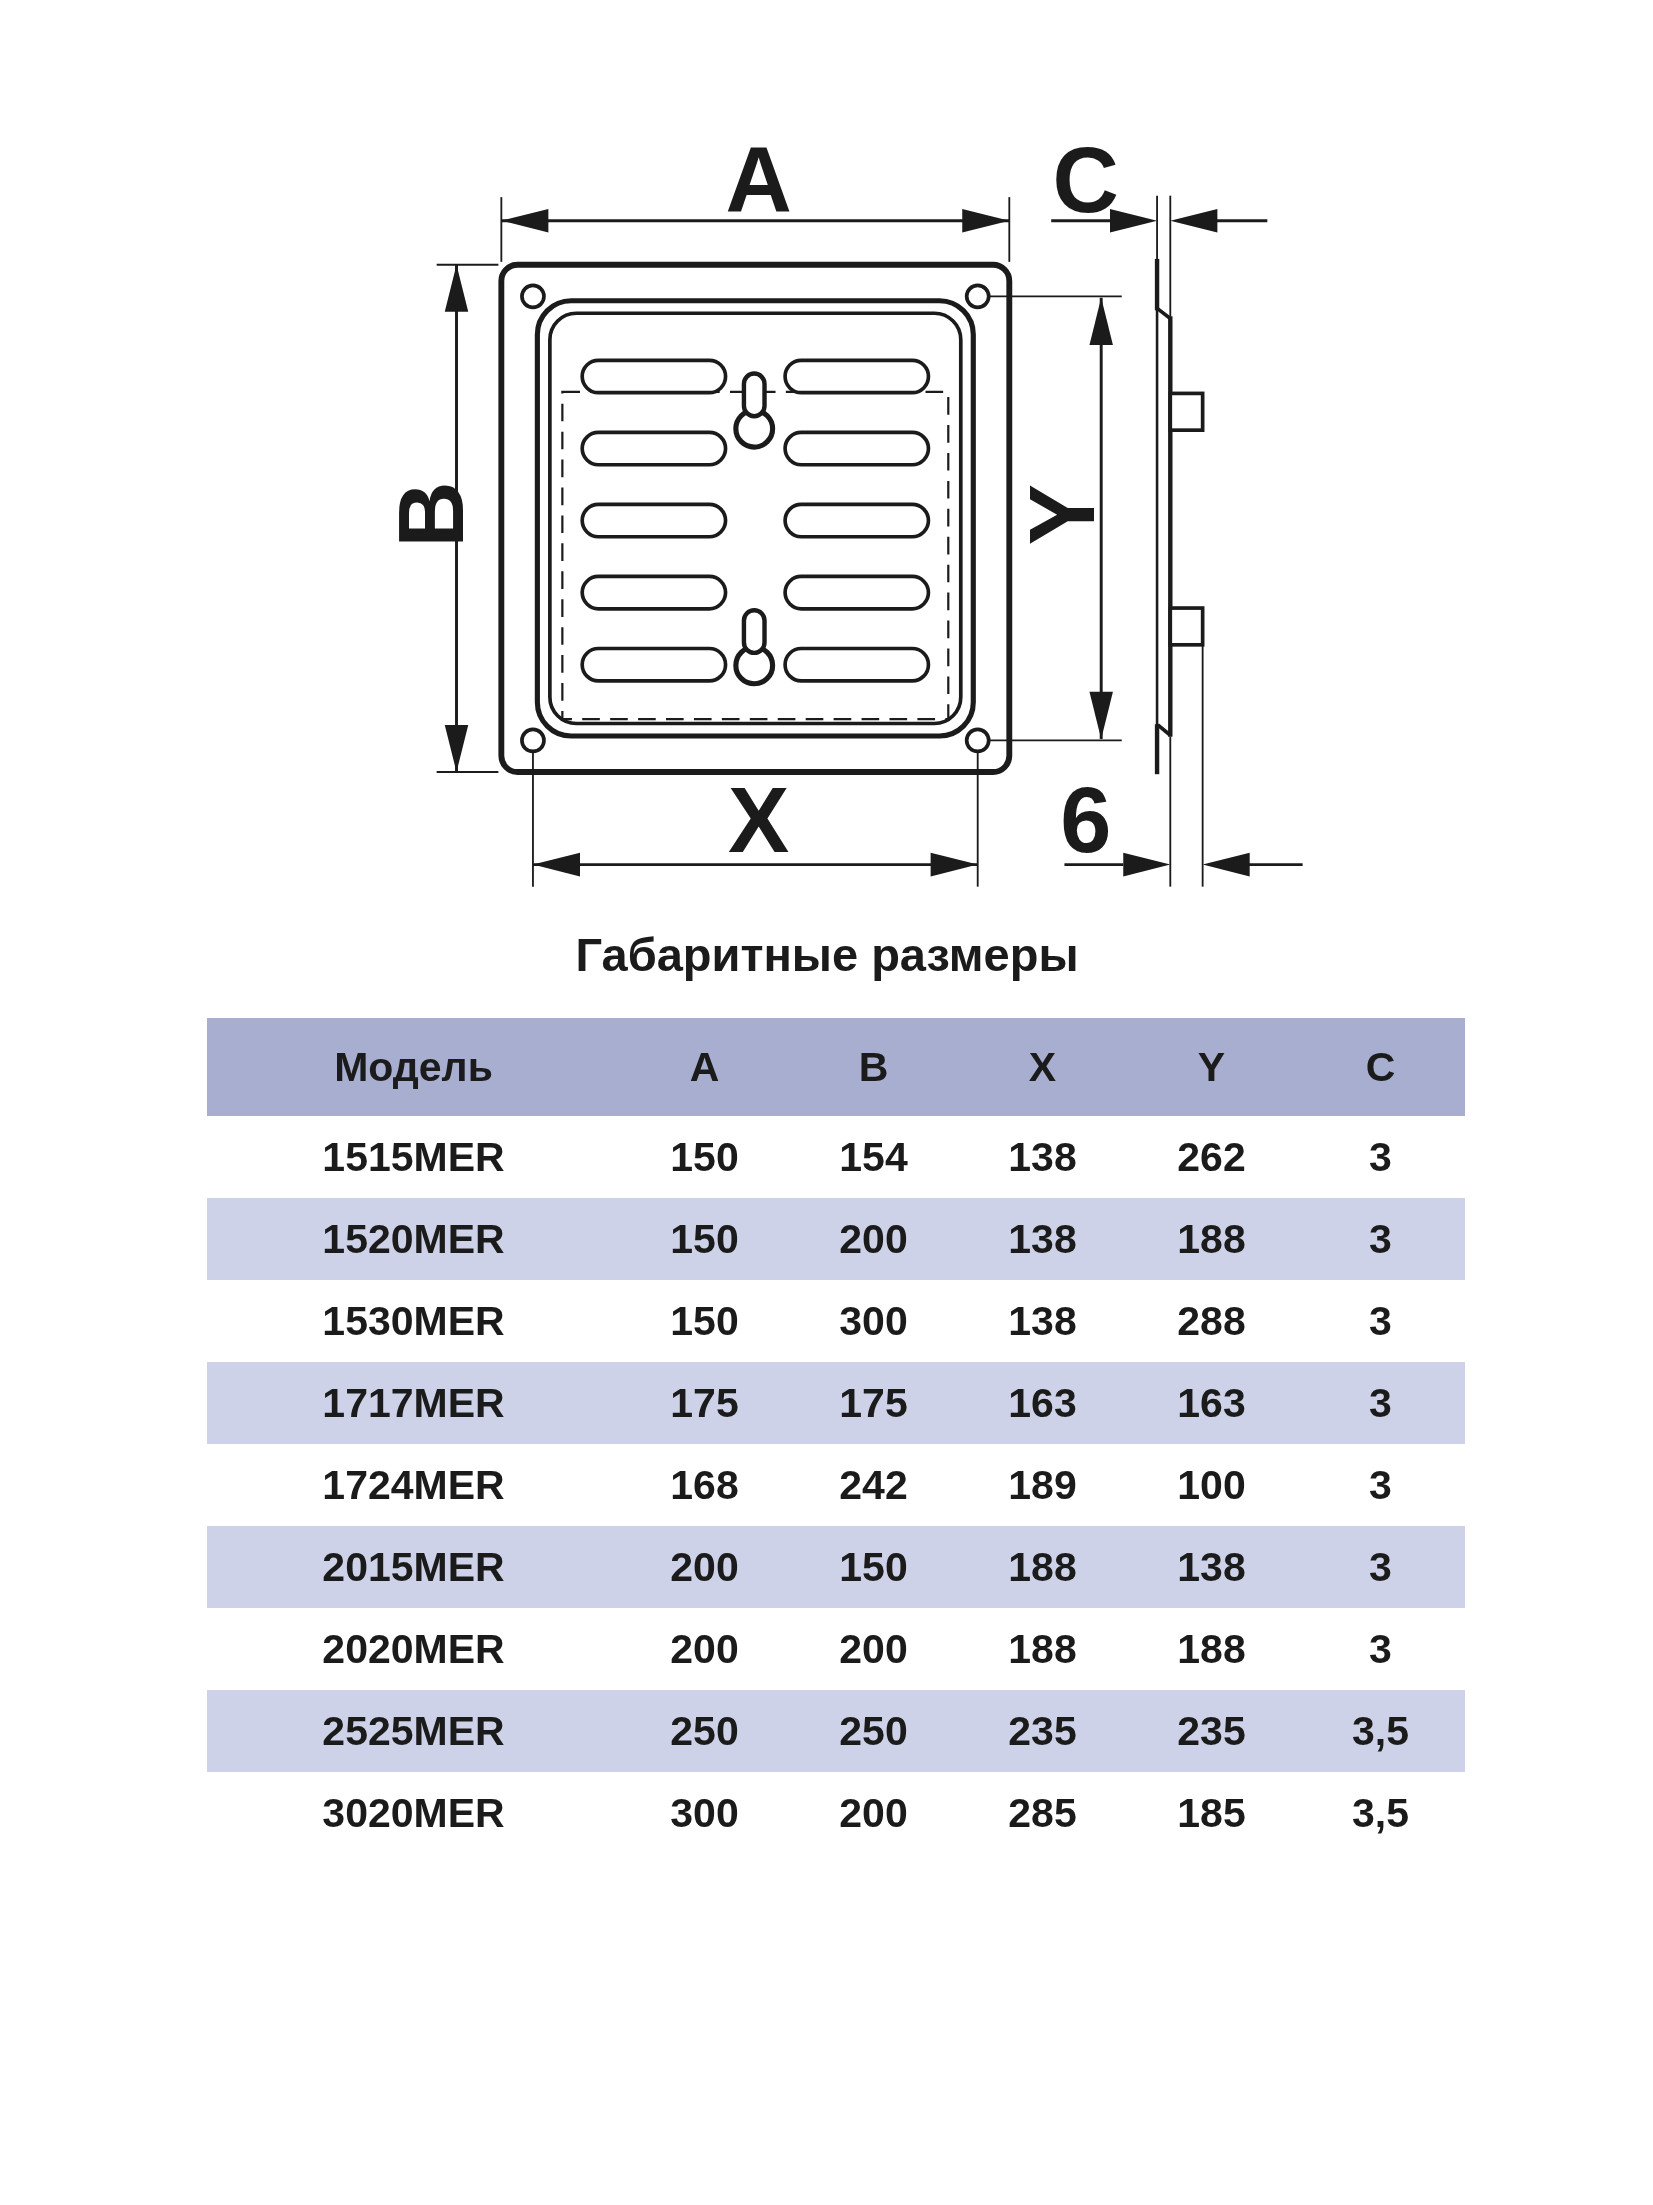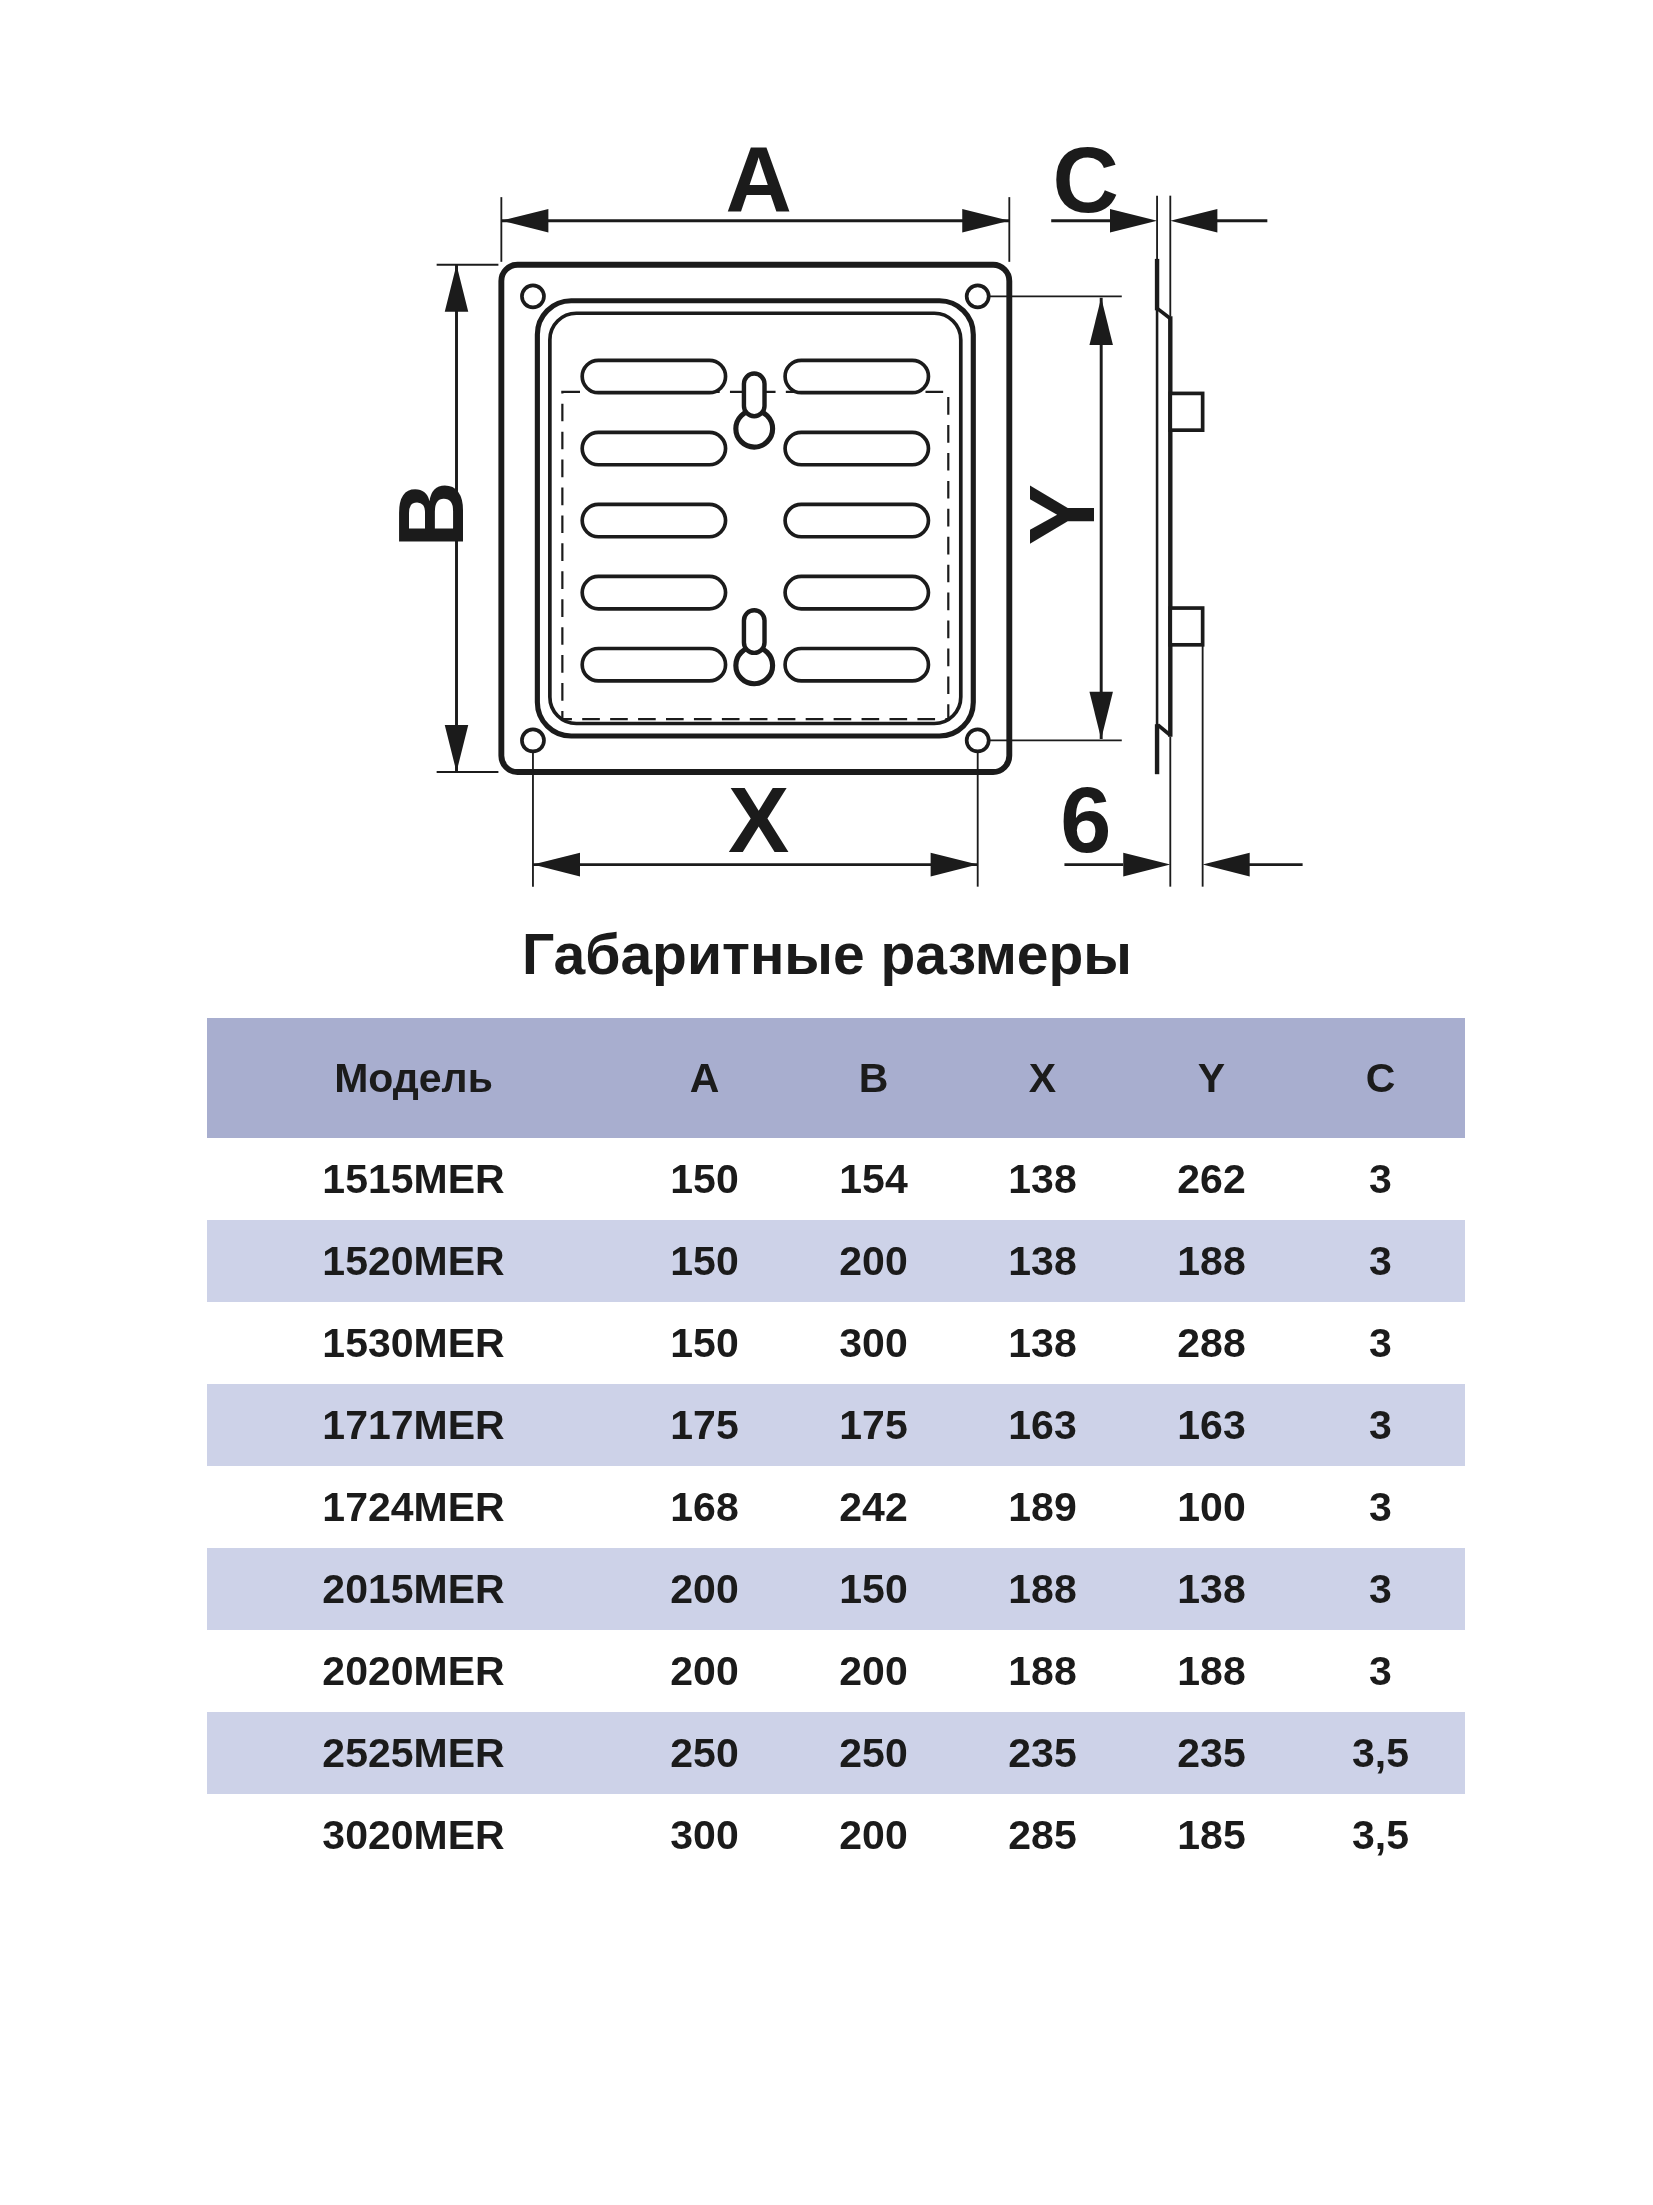--- a/index.html
+++ b/index.html
@@ -17,36 +17,36 @@
   svg.drawing .dim     { stroke: #1b1b1b; stroke-width: 4; }
   svg.drawing .head    { fill: #1b1b1b; stroke: none; }
   svg.drawing text {
     font-family: "Liberation Sans", "DejaVu Sans", sans-serif;
     font-weight: bold; font-size: 125px; fill: #1b1b1b;
   }
 
   .table-title {
     position: absolute; left: 0; right: 0; top: 928px;
     text-align: center;
-    font-size: 57px; font-weight: bold; line-height: 53px;
+    font-size: 47px; font-weight: bold; line-height: 53px;
     color: var(--text-color, #1b1b1b);
   }
 
   table.dims {
     position: absolute; left: 207px; top: 1018px;
     width: 1258px;
     border-collapse: collapse; table-layout: fixed;
     font-size: 41px; font-weight: bold;
     color: var(--text-color, #1b1b1b);
   }
   table.dims th, table.dims td {
     text-align: center; vertical-align: middle;
     padding: 0; border: none;
   }
-  table.dims thead th { height: 120px; background: var(--header-bg, #a8aecf); }
+  table.dims thead th { height: 98px; background: var(--header-bg, #a8aecf); }
   table.dims tbody td { height: 82px; background: var(--row-bg, #ffffff); }
   table.dims tbody tr:nth-child(even) td { background: var(--alt-row-bg, #cdd2e8); }
 </style>
 </head>
 <body>
 
 <div class="page">
 
   <svg class="drawing" width="1654" height="1000" viewBox="0 0 2250 1360">
 

